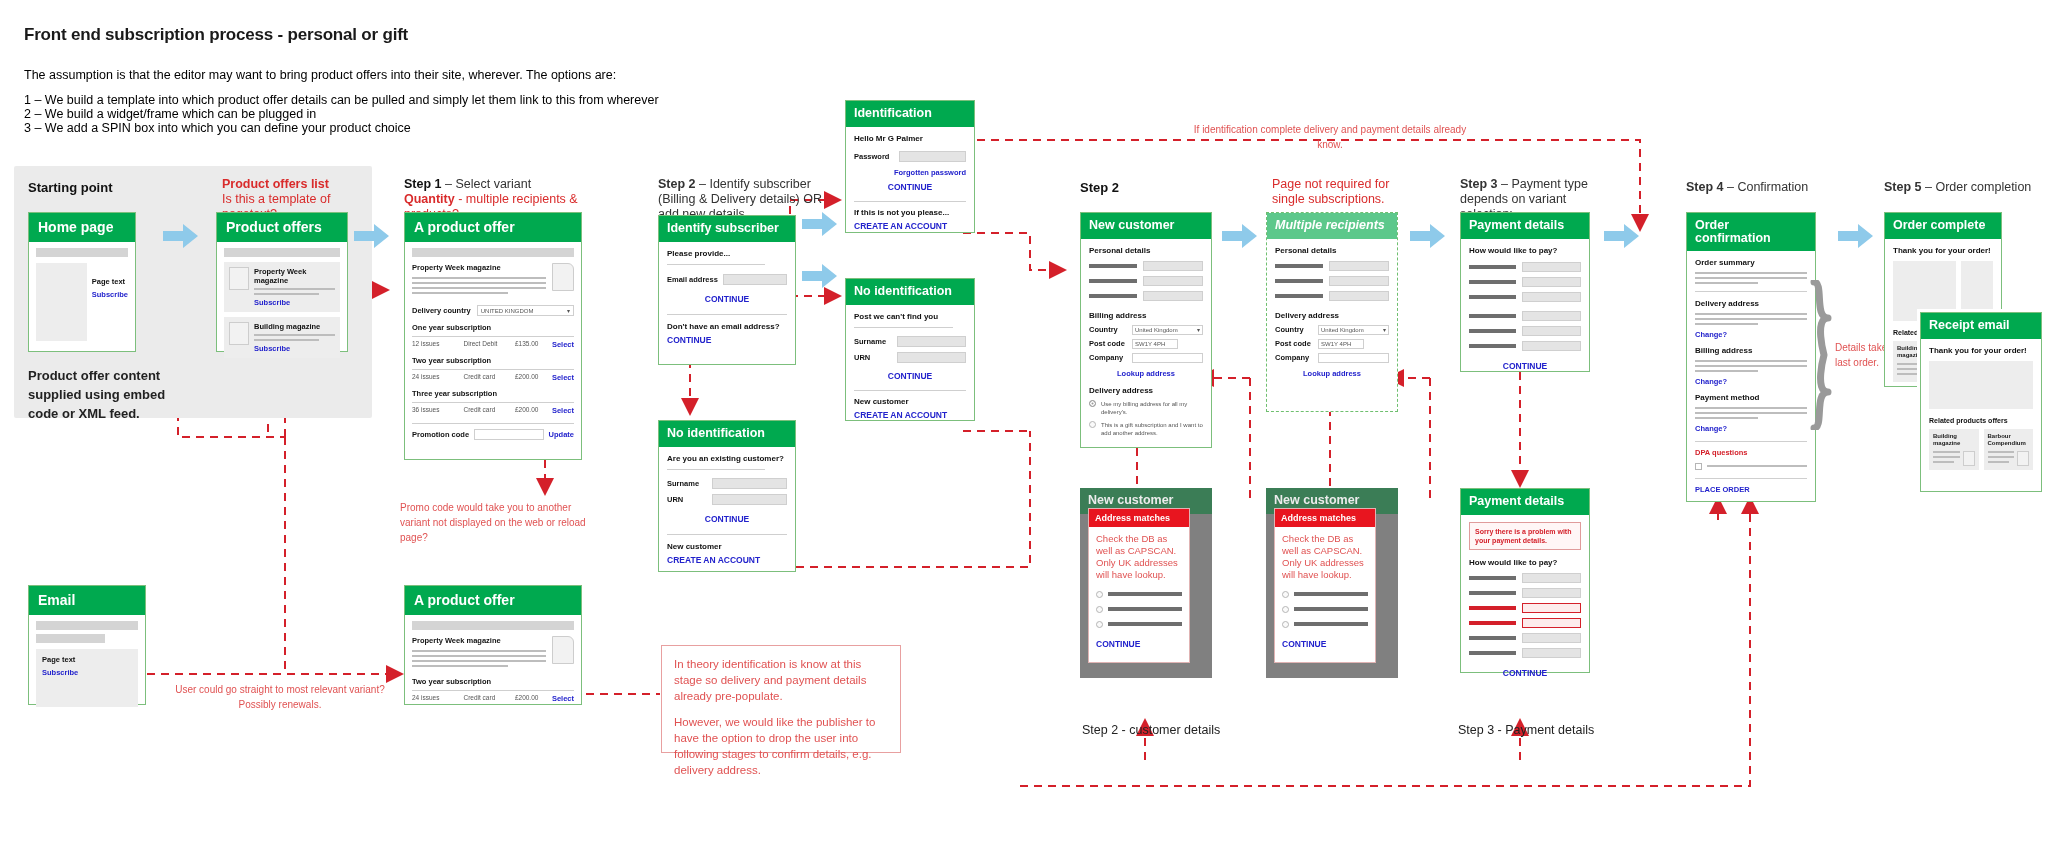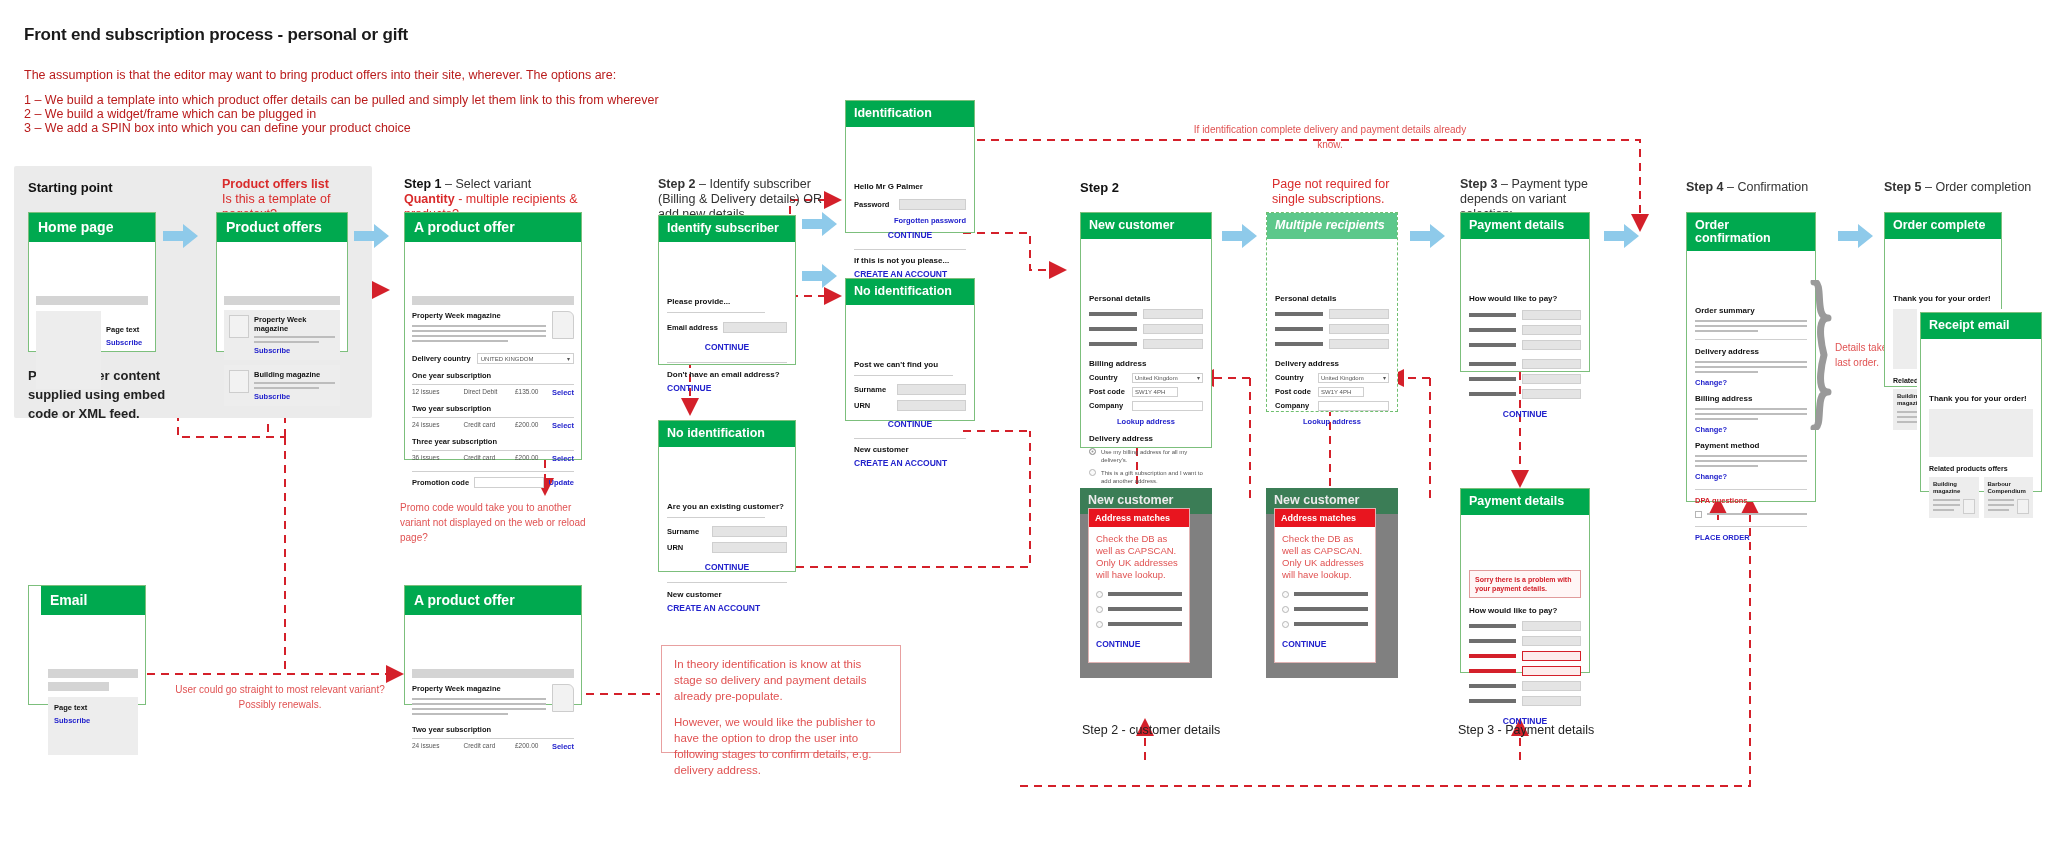--- a/index.html
+++ b/index.html
@@ -8,21 +8,21 @@
     width:2048px; height:864px; position:relative;
     background:#ffffff;
     font-family:"Liberation Sans", sans-serif;
     color:#1a1a1a;
     overflow:hidden;
   }
   .abs { position:absolute; }
 
   
   #page-title { font-size:17px; font-weight:bold; letter-spacing:-0.2px; }
-  .intro-line { font-size:12.5px; color:#b91c1c; line-height:15px; }
+  .intro-line { font-size:12.5px; color:#000000; line-height:15px; }
 
   
   #starting-panel {
     background:#ebebeb; border-radius:2px;
   }
   .section-label { font-size:13px; font-weight:bold; color:#111; }
   .red-label { font-size:12.5px; color:#d92b2b; line-height:15px; }
   .red-label b { color:#d92b2b; }
   .dark-label { font-size:12.5px; color:#333; line-height:15px; }
   .dark-label b { color:#111; }
@@ -36,21 +36,21 @@
   }
   .card.dashed { border:1px dashed #6fbf6f; }
   .card-head {
     background:#00a94f; color:#fff;
     font-size:14px; font-weight:bold;
     padding:7px 9px 8px 9px;
     line-height:1;
   }
   .card-head.small { font-size:12.5px; padding:6px 8px 7px 8px; }
   .card-head.pale { background:#5cc88b;font-style:italic; }
-  .card-body { padding:7px 8px;margin-top:48px; }
+  .card-body { padding:7px 8px; }
 
   .grey-bar { background:#d4d4d4; height:9px; width:100%; }
   .grey-block { background:#ededed; }
   .hr-line { border-top:1px solid #cfcfcf; }
   .txt-line { background:#bdbdbd; height:2px; margin:3px 0; }
   .txt-line.dark { background:#6e6e6e; height:4px; }
   .txt-line.red { background:#d4202a; height:4px; }
   .field { background:#e4e4e4; border:1px solid #cfcfcf; height:9px; }
   .field.white { background:#fff; }
   .field.err { background:#fdecec; border:1px solid #d4202a; }
@@ -157,21 +157,21 @@
 
 <div class="abs section-label" style="left:28px; top:180px;">Starting point</div>
 
 <div class="abs" style="left:222px; top:177px; width:150px;">
   <div class="red-label" style="font-weight:bold;">Product offers list</div>
   <div class="red-label">Is this a template of pagetext?</div>
 </div>
 
 <div class="abs note-grey" style="left:28px; top:366px; width:160px;">Product offer content supplied using embed code or XML feed.</div>
 
-<div class="card" style="left:28px; top:212px; width:128px; height:140px;">
+<div class="card" style="left:28px; top:212px; width:108px; height:140px;">
   <div class="card-head">Home page</div>
   <div class="card-body" style="padding:6px 7px;">
     <div class="grey-bar"></div>
     <div style="display:flex; gap:5px; margin-top:6px;">
       <div class="grey-block" style="width:58%; height:78px;"></div>
       <div style="flex:1; padding-top:14px;">
         <div class="lbl">Page text</div>
         <div class="link" style="margin-top:4px;">Subscribe</div>
       </div>
     </div>
@@ -706,21 +706,21 @@
               <div class="txt-line"></div>
               <div class="txt-line" style="width:80%"></div>
             </div>
           <div class="doc-icon" style="width:12px;height:15px;margin-top:4px;"></div>
         </div>
       </div>
     </div>
   </div>
 </div>
 
-<div class="card" style="left:28px; top:585px; width:118px; height:120px;padding-left:12px;">
+<div class="card" style="left:28px; top:585px; width:118px; height:120px;">
   <div class="card-head">Email</div>
   <div class="card-body" style="padding:6px 7px;">
     <div class="grey-bar"></div>
     <div class="grey-bar" style="width:68%; margin-top:4px;"></div>
     <div class="grey-block" style="margin-top:6px; padding:6px; height:58px;">
       <div class="lbl">Page text</div>
       <div class="link" style="margin-top:4px;">Subscribe</div>
     </div>
   </div>
 </div>

